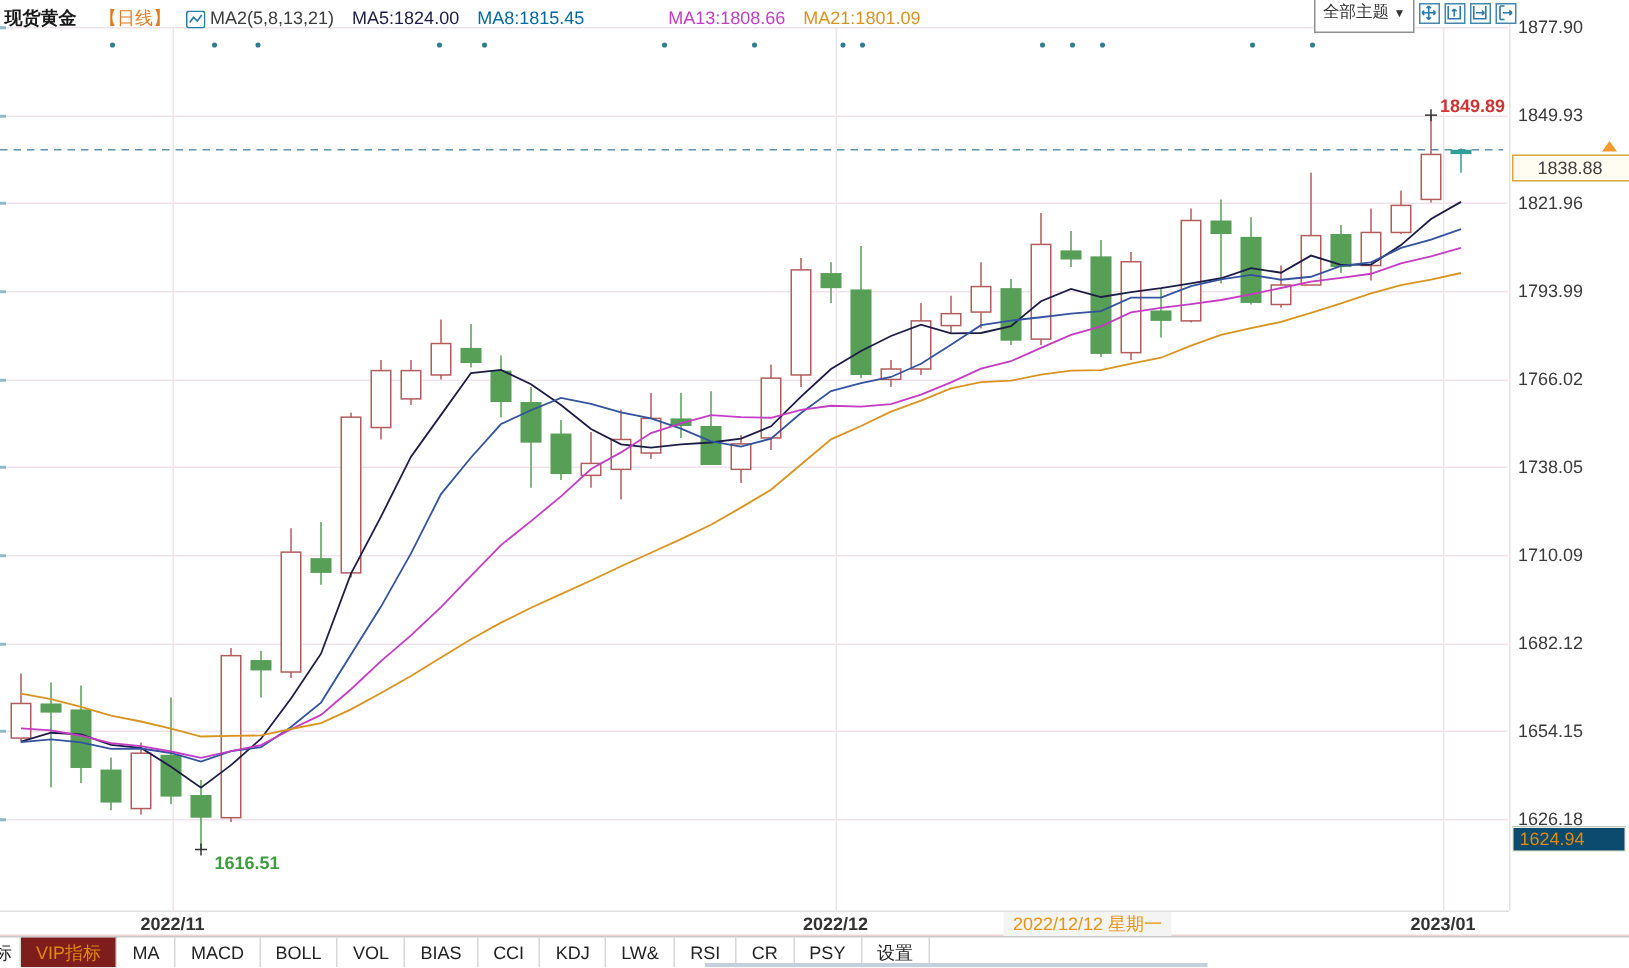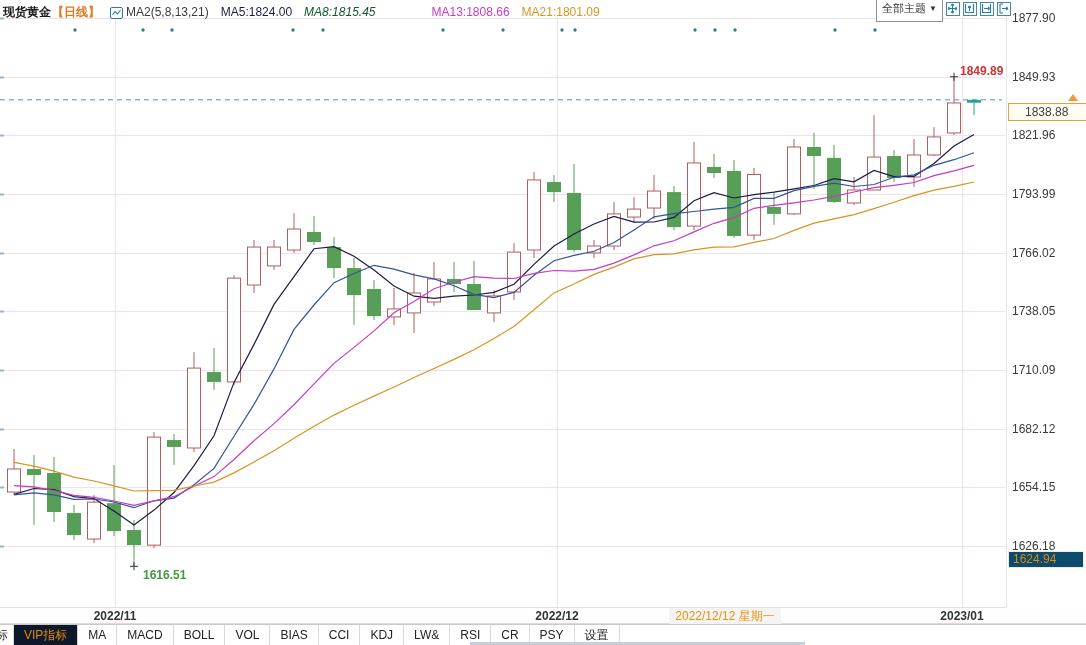--- a/index.html
+++ b/index.html
@@ -2,21 +2,21 @@
 <html><head>
 <meta charset="utf-8">
 <style>
   html,body{margin:0;padding:0;background:#fff;}
   .screen{position:relative;width:1086px;height:645px;background:#fff;overflow:hidden;
           font-family:"Liberation Sans",sans-serif;-webkit-font-smoothing:antialiased;}
   
   .hdr{position:absolute;left:0;top:0;right:0;height:24px;display:flex;align-items:center;
        font-size:12px;line-height:16px;white-space:nowrap;z-index:5;}
   .hdr .sym{font-weight:bold;color:#1a1a1a;margin-left:3px;}
-  .hdr .per{color:#e07a1e;font-weight:bold;margin-left:1px;}
+  .hdr .per{color:#e07a1e;font-weight:normal;margin-left:15px;}
   .chart-ico{display:inline-block;width:13px;height:12px;margin:0 3px 0 10px;position:relative;top:1px;}
   .hdr .ind{color:#3c3c3c;text-align:right;}
   .hdr .maleg span{margin-left:12px;}
   
   .ctrls{position:absolute;left:876px;top:1px;height:15px;display:flex;align-items:center;z-index:6;}
   .theme-btn{border:1px solid #8f8f8f;background:#fff;color:#333;font-size:11px;height:14px;
              line-height:13px;padding:12px 5px;display:flex;align-items:center;cursor:pointer;}
   .theme-btn .car{font-size:8px;margin-left:3px;color:#333;}
   .ico-btn{width:14px;height:14px;border:1px solid #4388ac;background:#fff;margin-left:3px;
            display:flex;align-items:center;justify-content:center;cursor:pointer;padding:0;}
@@ -28,21 +28,21 @@
          border-right:5px solid transparent;border-bottom:7px solid #f09a2e;z-index:4;}
   .lowbox{position:absolute;left:1008px;top:551px;width:70px;height:15px;border:1px solid #ecece0;
           background:#0c4a6e;color:#e0890c;font-size:12px;line-height:15px;padding-left:4px;z-index:4;}
   
   .tbar{position:absolute;left:0;bottom:0;right:0;height:20px;border-top:1px solid #c9c9c9;
         background:#fff;display:flex;align-items:stretch;font-size:12px;z-index:5;}
   .tab{display:flex;align-items:center;justify-content:center;padding:0 10px;border-right:1px solid #d8d8d8;
        color:#222;cursor:pointer;white-space:nowrap;}
   .tab.first{width:13px;padding:0;overflow:hidden;}
   .tab.first span{margin-left:-9px;}
-  .tab.active{color:#e0890c;background:#0f172a;}
+  .tab.active{color:#e0890c;background:#7f1d1d;}
   .thumb{position:absolute;left:470px;bottom:0;width:335px;height:3px;background:#c6d0da;z-index:6;}
   svg text{font-family:"Liberation Sans",sans-serif;}
 </style>
 </head>
 <body>
 
 <div class="screen">
 
   <svg id="chart-svg" width="1086" height="645" viewBox="0 0 1086 645" style="position:absolute;left:0;top:0;z-index:1;">
       <g>
@@ -228,21 +228,21 @@
   <div class="hdr">
     <span class="sym">现货黄金</span>
     <span class="per">【日线】</span>
     <span class="chart-ico">
       <svg width="13" height="12" viewBox="0 0 13 12">
         <rect x="0.5" y="0.5" width="12" height="11" rx="1.5" fill="none" stroke="#2a7ca8"></rect>
         <path d="M2.5 8 L5 4.5 L7.5 7 L10.5 3" fill="none" stroke="#2a7ca8" stroke-width="1.1"></path>
       </svg>
     </span>
     <span class="ind">MA2(5,8,13,21)</span>
-    <span class="maleg" id="ma-legend"><span style="color: rgb(28, 28, 70);">MA5:1824.00</span><span style="color: #14532d; font-style: italic;">MA8:1815.45</span><span style="color: rgb(196, 60, 196); padding-left: 44px;">MA13:1808.66</span><span style="color: rgb(216, 148, 31);">MA21:1801.09</span></span>
+    <span class="maleg" id="ma-legend"><span style="color: rgb(28, 28, 70);">MA5:1824.00</span><span style="color: #0369a1;">MA8:1815.45</span><span style="color: rgb(196, 60, 196); padding-left: 44px;">MA13:1808.66</span><span style="color: rgb(216, 148, 31);">MA21:1801.09</span></span>
   </div>
 
   <div class="ctrls">
     <button class="theme-btn">
       <span>全部主题</span>
       <span class="car">▼</span>
     </button>
     <button class="ico-btn" title="">
       <svg width="11" height="11" viewBox="0 0 11 11" stroke="#2a7ca8" stroke-width="1.1" fill="none">
         <path d="M5.5 1v9 M1 5.5h9 M5.5 1L4 2.5 M5.5 1L7 2.5 M5.5 10L4 8.5 M5.5 10L7 8.5 M1 5.5L2.5 4 M1 5.5L2.5 7 M10 5.5L8.5 4 M10 5.5L8.5 7"></path>

